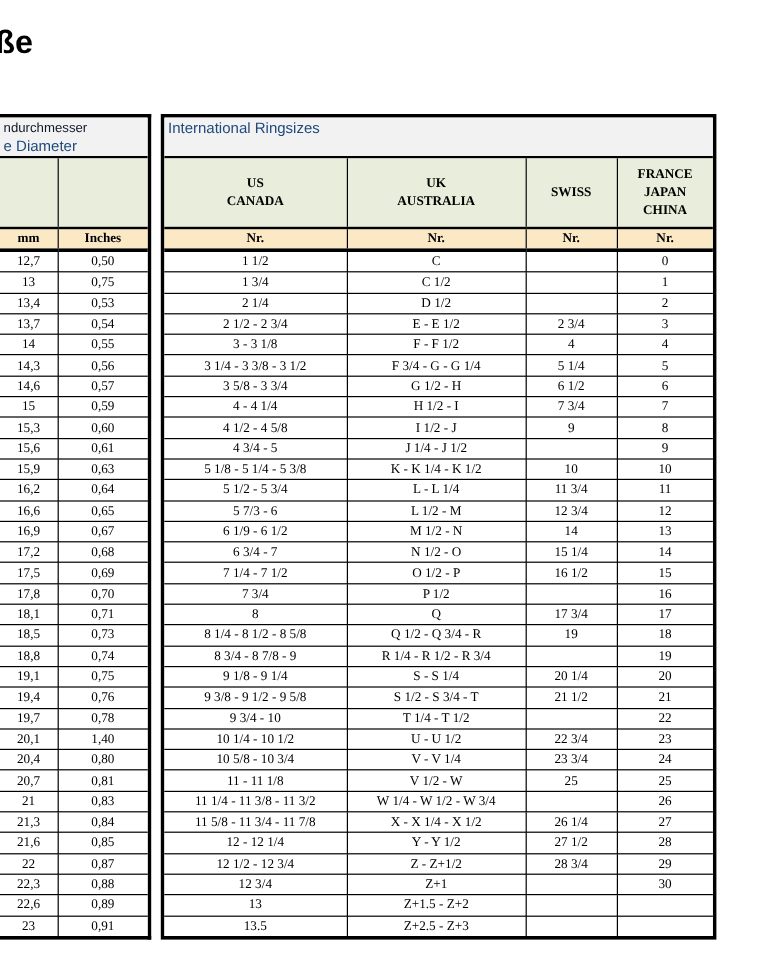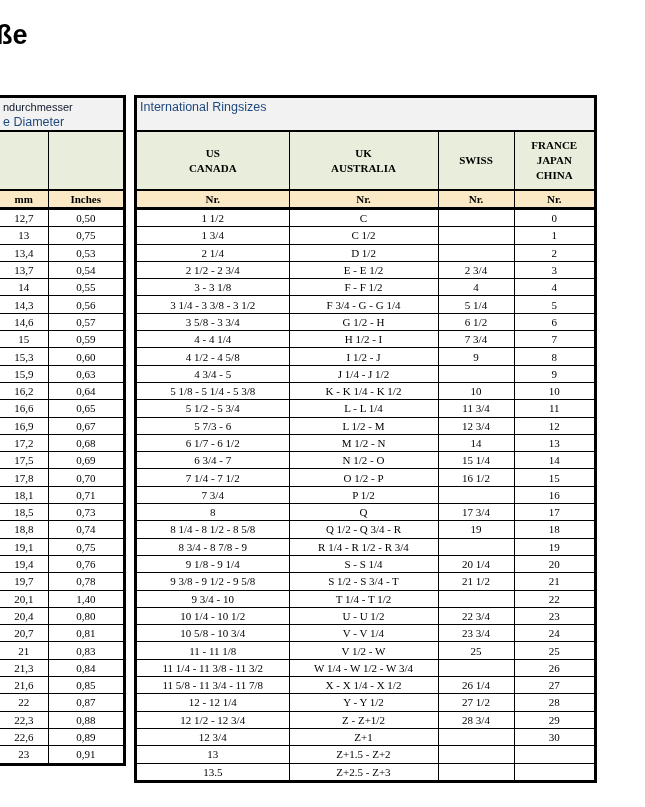--- a/index.html
+++ b/index.html
@@ -103,20 +103,24 @@
           <td>14,6</td>
           <td>0,57</td>
         </tr>
         <tr>
           <td>15</td>
           <td>0,59</td>
         </tr>
         <tr>
           <td>15,3</td>
           <td>0,60</td>
+        </tr>
+        <tr>
+          <td>15,6</td>
+          <td>0,61</td>
         </tr>
         <tr>
           <td>15,9</td>
           <td>0,63</td>
         </tr>
         <tr>
           <td>16,2</td>
           <td>0,64</td>
         </tr>
         <tr>
@@ -309,21 +313,21 @@
           <td>11 3/4</td>
           <td>11</td>
         </tr>
         <tr>
           <td>5 7/3 - 6</td>
           <td>L 1/2 - M</td>
           <td>12 3/4</td>
           <td>12</td>
         </tr>
         <tr>
-          <td>6 1/7 - 6 1/2</td>
+          <td>6 1/9 - 6 1/2</td>
           <td>M 1/2 - N</td>
           <td>14</td>
           <td>13</td>
         </tr>
         <tr>
           <td>6 3/4 - 7</td>
           <td>N 1/2 - O</td>
           <td>15 1/4</td>
           <td>14</td>
         </tr>

